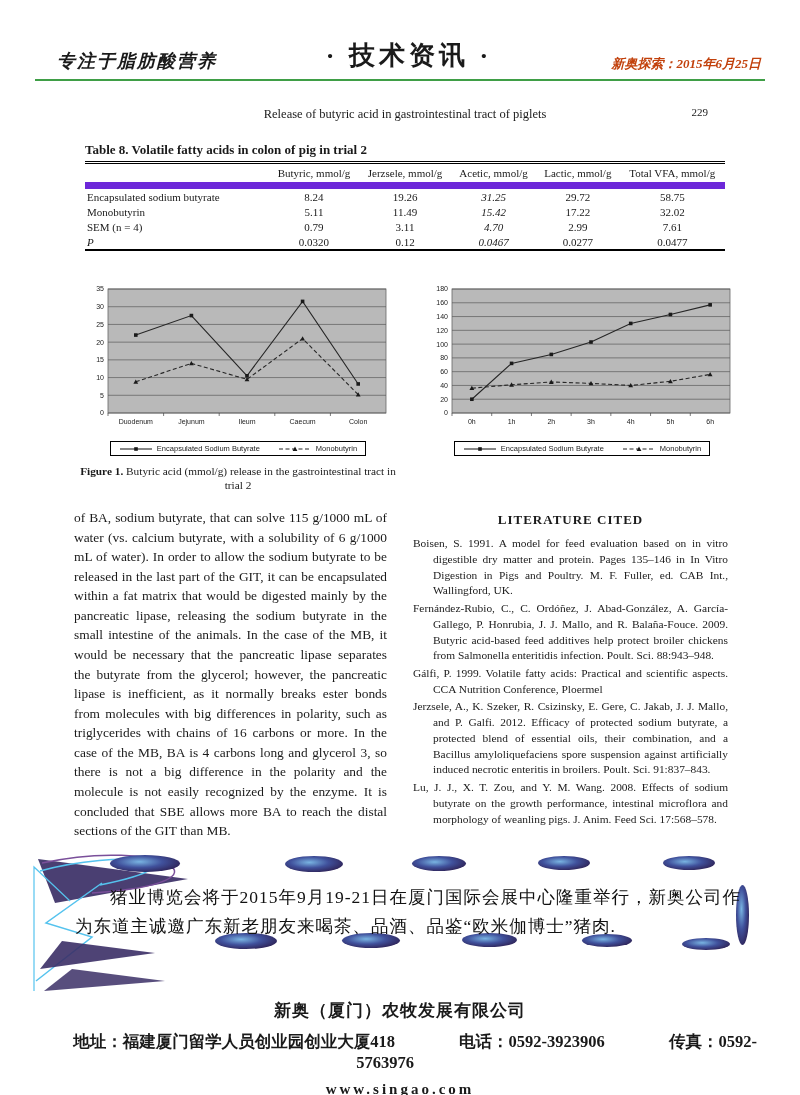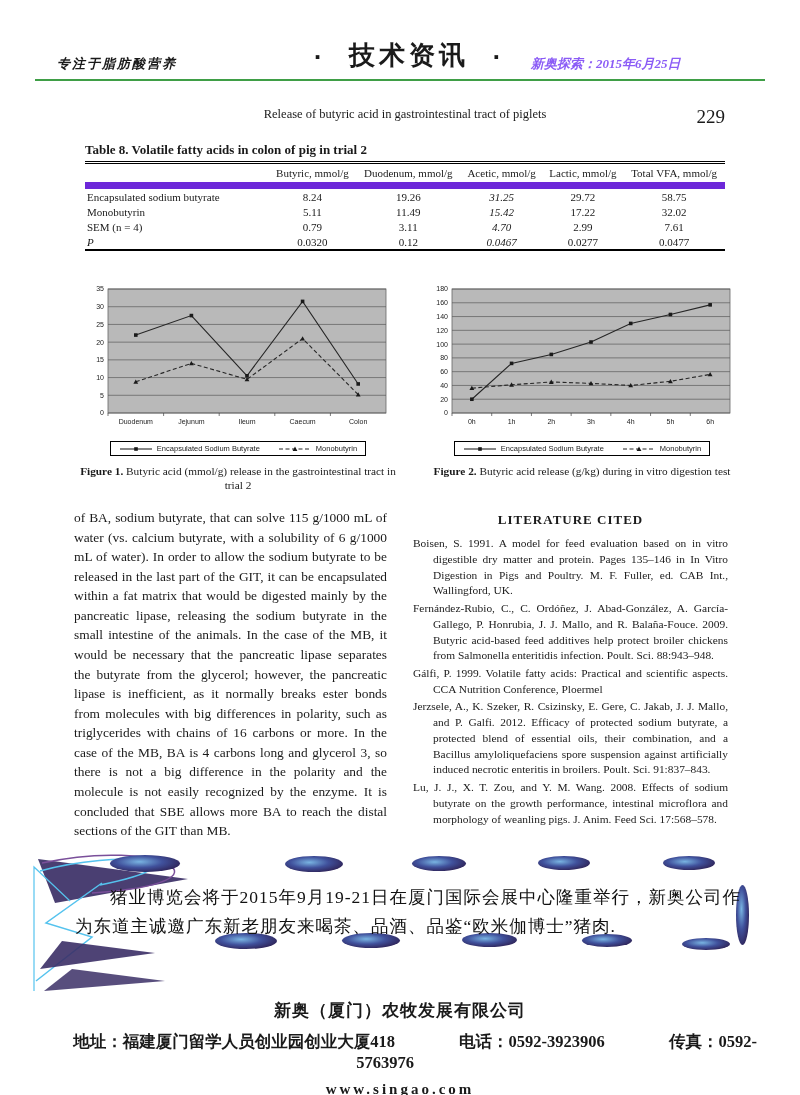--- a/index.html
+++ b/index.html
@@ -1,27 +1,27 @@
 <!DOCTYPE html>
 <html><head>
 <meta charset="utf-8">
 <style>
   html,body{margin:0;padding:0;background:#888;}
   .page{position:relative;width:800px;height:1095px;background:#fff;margin:0 auto;overflow:hidden;
         font-family:"Liberation Serif","DejaVu Serif",serif;color:#1a1a1a;}
   
   .masthead{margin:38px 35px 0 35px;border-bottom:2px solid #3f9e46;padding-bottom:6px;
             display:flex;align-items:flex-end;}
-  .mast-left{width:230px;font-size:13px;font-weight:bold;font-style:italic;letter-spacing:2px;padding-left:22px;}
+  .mast-left{width:230px;font-size:18px;font-weight:bold;font-style:italic;letter-spacing:2px;padding-left:22px;}
   .mast-center{flex:1;text-align:center;font-size:26px;font-weight:bold;letter-spacing:4px;
-               font-family:Liberation Mono, monospace;}
-  .mast-right{width:230px;font-size:13px;font-weight:bold;font-style:italic;color:#8b5cf6;padding-right:4px;}
+               font-family:Liberation Serif, serif;}
+  .mast-right{width:230px;text-align:right;font-size:13px;font-weight:bold;font-style:italic;color:#c2410c;padding-right:4px;}
   
   .running{position:relative;margin:26px 75px 0 85px;text-align:center;font-size:12.5px;}
-  .running .pageno{position:absolute;right:0;top:-1px;font-size:19px;}
+  .running .pageno{position:absolute;right:17px;top:-1px;font-size:11px;}
   
   .table-wrap{margin:20px 75px 0 85px;}
   .tbl-caption{font-size:13px;font-weight:bold;margin-bottom:3px;}
   table.data{width:100%;border-collapse:collapse;border-top:3px double #000;border-bottom:2px solid #000;
              font-size:11px;}
   table.data th{border-bottom:7px solid #6d28d9;font-weight:normal;padding:3px 2px;text-align:center;}
   table.data td{padding:1.5px 2px;text-align:center;}
   table.data td.lbl{text-align:left;padding-left:2px;}
   table.data .it{font-style:italic;}
   table.data th:first-child{width:180px;}
@@ -79,21 +79,21 @@
     <span class="pageno">229</span>
   </div>
 
   <div class="table-wrap">
     <div class="tbl-caption">Table 8. Volatile fatty acids in colon of pig in trial 2</div>
     <table class="data">
       <thead>
           <tr id="tbl-head-row">
             <th></th>
             <th>Butyric, mmol/g</th>
-            <th>Duodenum, mmol/g</th>
+            <th>Jerzsele, mmol/g</th>
             <th>Acetic, mmol/g</th>
             <th>Lactic, mmol/g</th>
             <th>Total VFA, mmol/g</th>
           </tr>
         </thead>
       <tbody id="tbl-body">
           <tr>
             <td class="lbl">Encapsulated sodium butyrate</td>
             <td>8.24</td>
             <td>19.26</td>
@@ -255,23 +255,20 @@
             <span>Encapsulated Sodium Butyrate</span>
           </span>
           <span class="legend-item">
             <svg width="34" height="8">
               <line x1="1" x2="33" y1="4" y2="4" stroke="#262626" stroke-width="1.1" stroke-dasharray="4 2.5"></line>
               <path d="M17,1.6 L19.4,5.9 L14.6,5.9 Z" fill="#1a1a1a"></path>
             </svg>
             <span>Monobutyrin</span>
           </span>
         </div>
-      <div class="figcap">
-        <b>Figure 2.</b><span> Butyric acid release (g/kg) during in vitro digestion test</span>
-      </div>
     </div>
   </div>
 
   <div class="columns">
     <div class="colL">of BA, sodium butyrate, that can solve 115 g/1000 mL of water (vs. calcium butyrate, with a solubility of 6 g/1000 mL of water). In order to allow the sodium butyrate to be released in the last part of the GIT, it can be encapsulated within a fat matrix that would be digested mainly by the pancreatic lipase, releasing the sodium butyrate in the small intestine of the animals. In the case of the MB, it would be necessary that the pancreatic lipase separates the butyrate from the glycerol; however, the pancreatic lipase is inefficient, as it normally breaks ester bonds from molecules with big differences in polarity, such as triglycerides with chains of 16 carbons or more. In the case of the MB, BA is 4 carbons long and glycerol 3, so there is not a big difference in the polarity and the molecule is not easily recognized by the enzyme. It is concluded that SBE allows more BA to reach the distal sections of the GIT than MB.</div>
     <div class="colR">
       <div class="lit-head">LITERATURE CITED</div>
       <div id="refs">
           <p class="ref">Boisen, S. 1991. A model for feed evaluation based on in vitro digestible dry matter and protein. Pages 135–146 in In Vitro Digestion in Pigs and Poultry. M. F. Fuller, ed. CAB Int., Wallingford, UK.</p>
           <p class="ref">Fernández-Rubio, C., C. Ordóñez, J. Abad-González, A. García-Gallego, P. Honrubia, J. J. Mallo, and R. Balaña-Fouce. 2009. Butyric acid-based feed additives help protect broiler chickens from Salmonella enteritidis infection. Poult. Sci. 88:943–948.</p>

